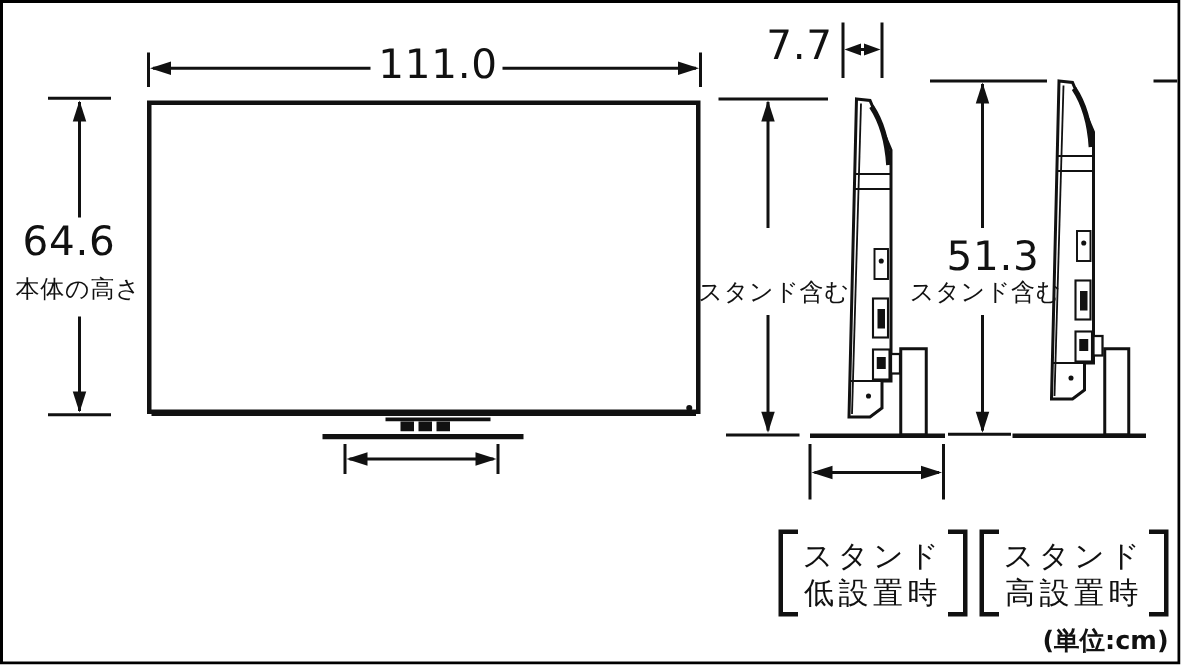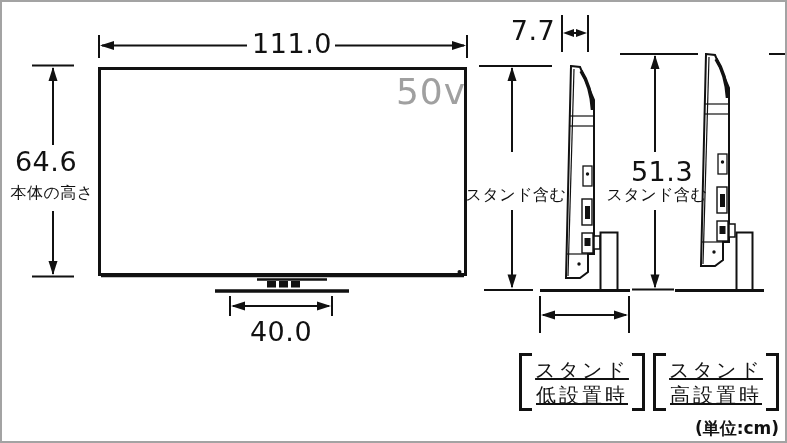--- a/index.html
+++ b/index.html
@@ -1,20 +1,20 @@
 <!DOCTYPE html>
 <html><head>
 <meta charset="utf-8">
 <style>
   html,body{margin:0;padding:0;background:#fff;}
   #stage{
     position:relative;
     width:787px;height:443px;
     box-sizing:border-box;
-    border:2px solid #a3a3a3;
+    border:2px solid #000000;
     background:#fff;
     font-family:"DejaVu Sans","Liberation Sans",sans-serif;
     overflow:hidden;
   }
   #art{position:absolute;left:0;top:0;}
   .label{
     position:absolute;
     transform:translate(-50%,-50%);
     color:#111;
     white-space:nowrap;
@@ -22,21 +22,20 @@
     line-height:1.1;
   }
   .num{font-size:27px;letter-spacing:.5px;}
   .jp{font-size:16px;letter-spacing:.5px;}
   .unit{font-size:17px;font-weight:bold;}
   .screen-size{font-size:36px;letter-spacing:1px;}
   .bracket-label{
     font-size:20px;
     letter-spacing:3px;
     line-height:25px;
-    text-decoration:underline;
   }
   .bracket-label span{display:block;}
 </style>
 </head>
 <body>
 
 <div id="stage">
 
   <svg id="art" width="787" height="443" viewBox="0 0 787 443">
 
@@ -164,23 +163,21 @@
       <path d="M664,352.5 H652.5 V407.5 H664"></path>
       <path d="M764,352.5 H775.5 V407.5 H764"></path>
     </g>
   </svg>
 
   <div class="label num" style="left:290px;top:42px;">111.0</div>
 
   <div class="label num" style="left:44px;top:160px;">64.6</div>
   <div class="label jp" style="left:50px;top:191px;text-align:right;">本体の高さ</div>
 
-  <div class="label screen-size" style="left:429px;top:90px;color:#a0a0a0;">50v</div>
 
-  <div class="label num" style="left:279px;top:330px;">40.0</div>
 
   <div class="label num" style="left:531px;top:29px;">7.7</div>
 
   <div class="label jp" style="left:514px;top:193px;">スタンド含む</div>
 
 
   <div class="label num" style="left:660px;top:170px;">51.3</div>
   <div class="label jp" style="left:655px;top:193px;">スタンド含む</div>
 
   <div class="label bracket-label" style="left:580px;top:381px;">

